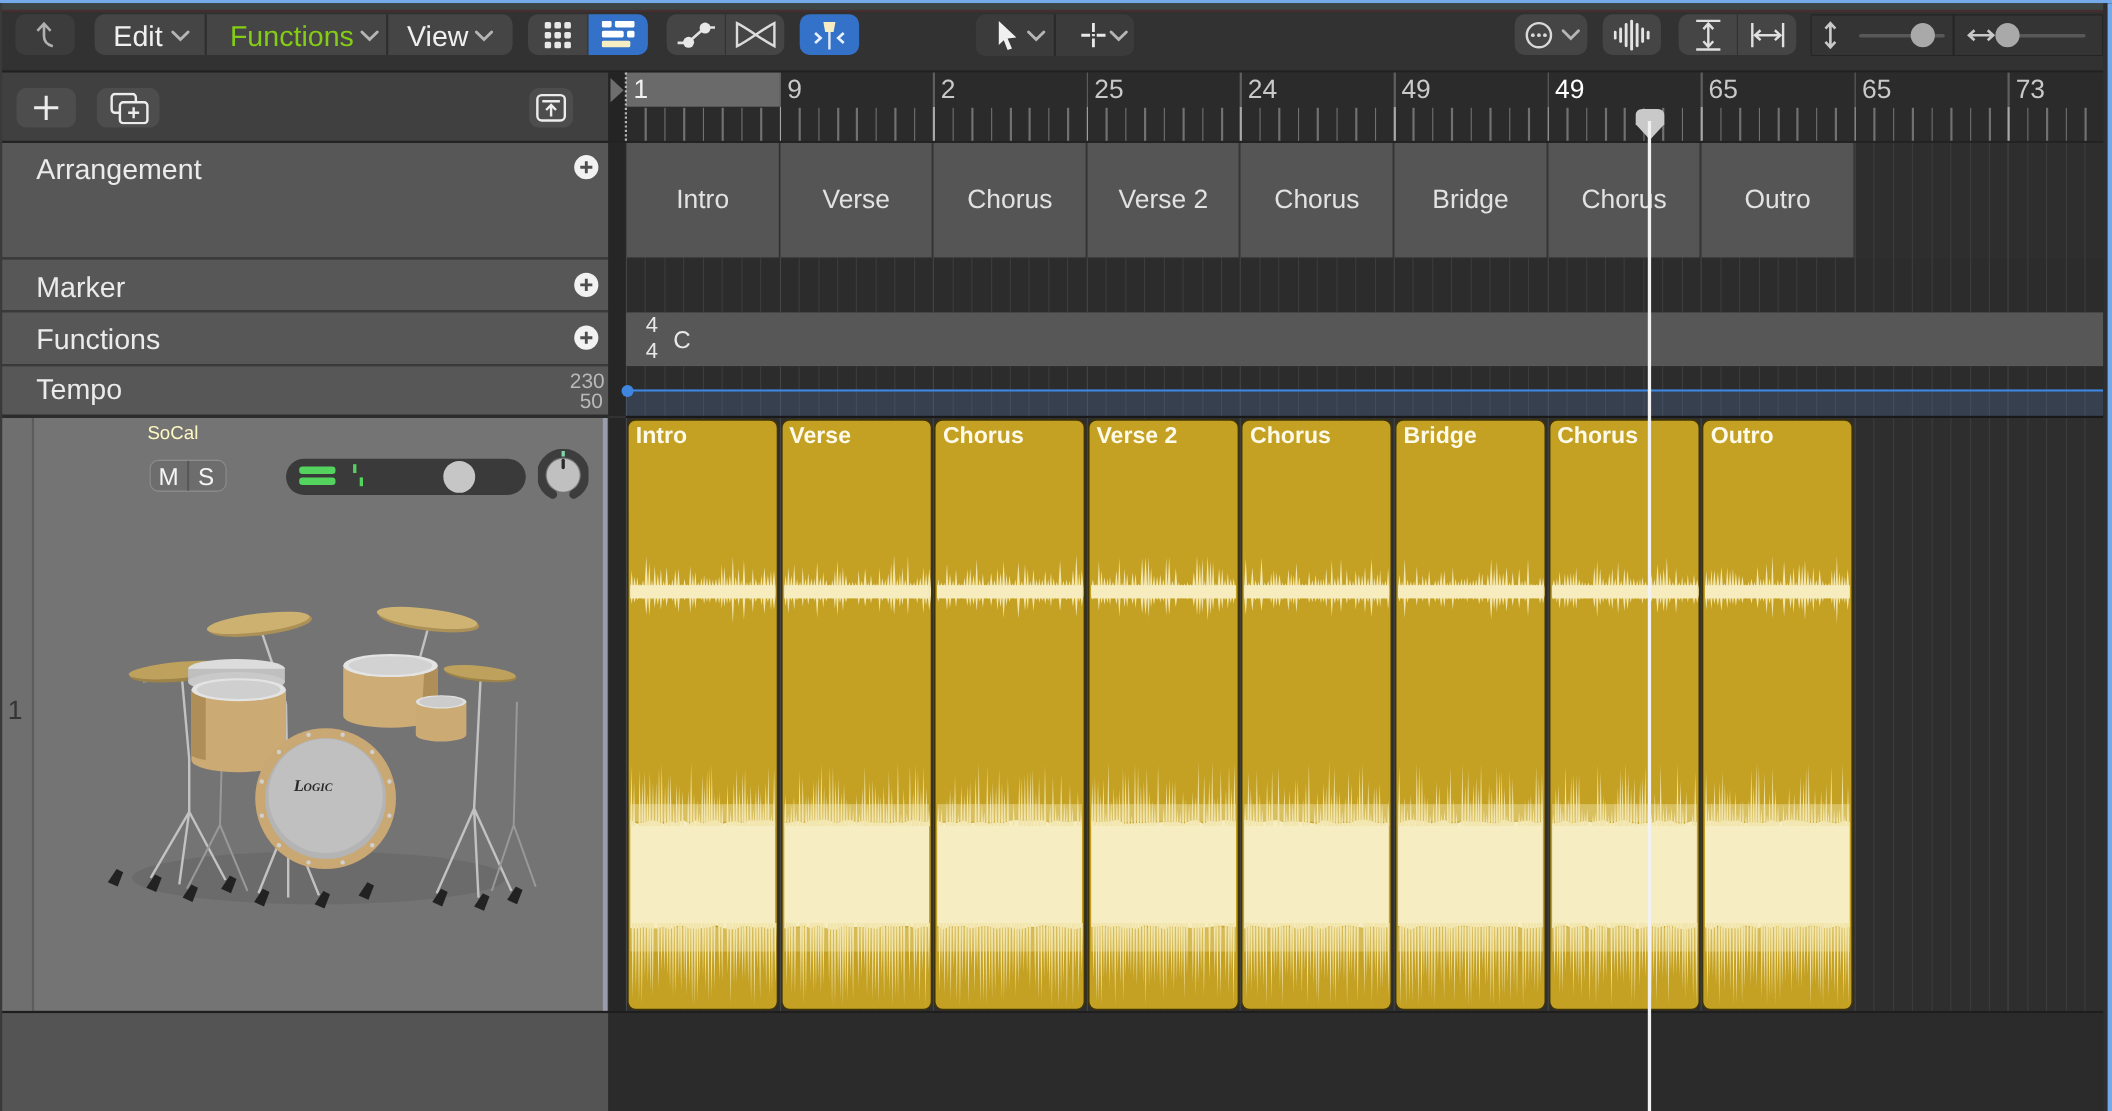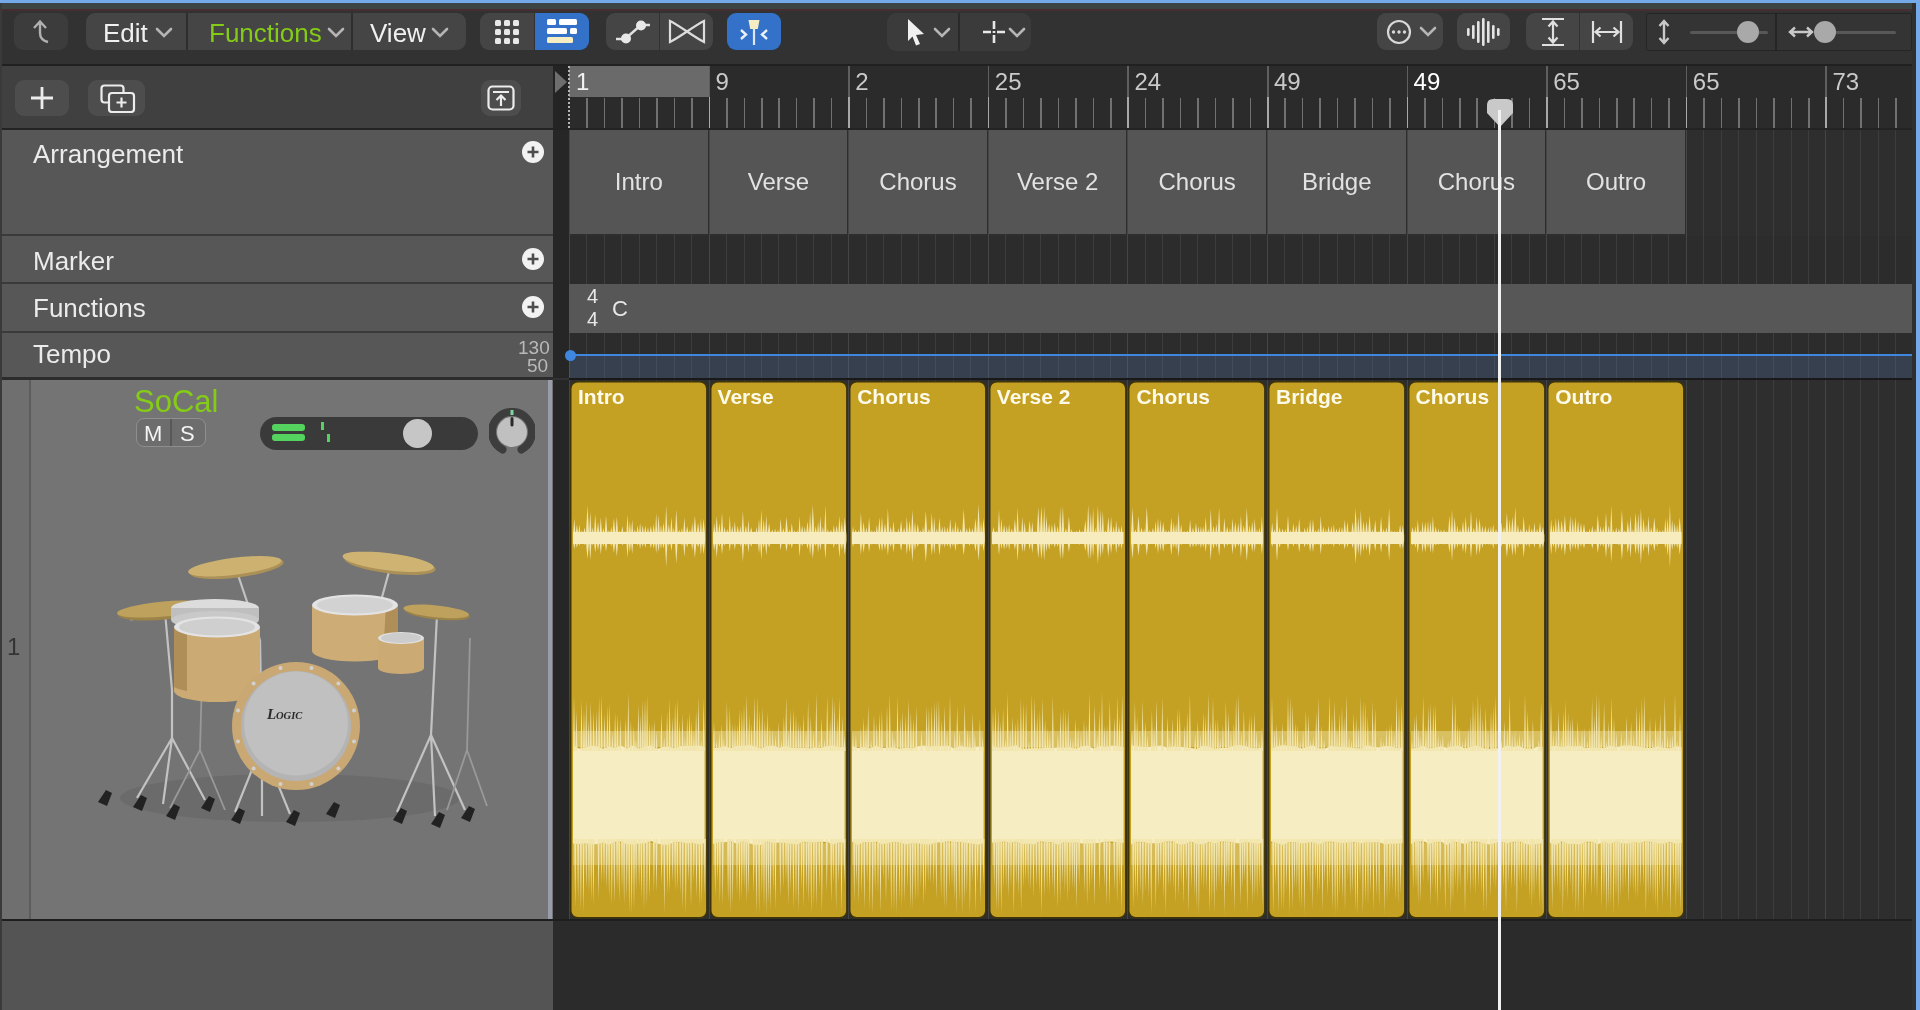--- a/index.html
+++ b/index.html
@@ -27,21 +27,21 @@
     <div class="abs" style="left:0;top:380px;width:29px;height:539px;background:#6f6f6f"></div>
     <div class="abs" style="left:29px;top:380px;width:2px;height:539px;background:#5c5c5c"></div>
     <div class="abs" style="left:548px;top:380px;width:4px;height:539px;background:#999dab"></div>
     <div class="abs" style="left:0;top:919px;width:1920px;height:2px;background:#1e1e1e"></div>
     <div class="abs" style="left:0;top:921px;width:553px;height:89px;background:#545454"></div>
     <div class="abs" style="left:0;top:3px;width:2px;height:1007px;background:#3a3a3a"></div>
     <div class="lbl" style="left:33px;top:139px;font-size:26px">Arrangement</div>
     <div class="lbl" style="left:33px;top:246px;font-size:26px">Marker</div>
     <div class="lbl" style="left:33px;top:293px;font-size:26px">Functions</div>
     <div class="lbl" style="left:33px;top:339px;font-size:26px">Tempo</div>
-    <div class="lbl" style="left:518px;top:337px;font-size:19px;color:#b9b9b9">130</div>
+    <div class="lbl" style="left:518px;top:337px;font-size:19px;color:#b9b9b9">230</div>
     <div class="lbl" style="left:527px;top:355px;font-size:19px;color:#b9b9b9">50</div>
     <div class="lbl" style="left:7px;top:633px;font-size:24px;color:#343434">1</div>
     <svg class="abs" style="left:521.0px;top:140.0px" width="24" height="24">
       <circle cx="12" cy="12" r="11" fill="#f2f2f2"></circle>
       <path d="M6.5 12 H17.5 M12 6.5 V17.5" stroke="#4d4d4d" stroke-width="2.6"></path>
     </svg>
     <svg class="abs" style="left:521.0px;top:247.0px" width="24" height="24">
       <circle cx="12" cy="12" r="11" fill="#f2f2f2"></circle>
       <path d="M6.5 12 H17.5 M12 6.5 V17.5" stroke="#4d4d4d" stroke-width="2.6"></path>
     </svg>
@@ -591,21 +591,21 @@
     <svg class="abs" style="left:100px;top:84px" width="36" height="29">
       <rect x="1.5" y="1.5" width="22" height="17" rx="3" fill="none" stroke="#ececec" stroke-width="2.2"></rect>
       <rect x="9" y="9" width="25" height="19" rx="3" fill="#4d4d4d" stroke="#ececec" stroke-width="2.2"></rect>
       <path d="M21.5 13.5 V23.5 M16.5 18.5 H26.5" stroke="#ececec" stroke-width="2.2"></path>
     </svg>
     <div class="abs" style="left:481px;top:80px;width:40px;height:36px;background:#4d4d4d;border-radius:9px"></div>
     <svg class="abs" style="left:487px;top:85px" width="28" height="26">
       <rect x="1.5" y="1.5" width="25" height="23" rx="4" fill="none" stroke="#ececec" stroke-width="2.2"></rect>
       <path d="M6 7 H22 M14 21 V11 M9.5 15 L14 10.5 L18.5 15" stroke="#ececec" stroke-width="2.2" fill="none"></path>
     </svg>
-    <div class="lbl" style="left:134px;top:384px;font-size:31px;color:#84cc16">SoCal</div>
+    <div class="lbl" style="left:134px;top:384px;font-size:17px;color:#fef9c3">SoCal</div>
     <div class="abs" style="left:136px;top:418px;width:70px;height:29px;background:#6d6d6d;border:1.5px solid #8e8e8e;border-radius:8px"></div>
     <div class="abs" style="left:170px;top:419px;width:1.5px;height:27px;background:#585858"></div>
     <div class="lbl" style="left:144px;top:421px;font-size:22px;color:#f4f4f4">M</div>
     <div class="lbl" style="left:180px;top:421px;font-size:22px;color:#f4f4f4">S</div>
     <div class="abs" style="left:260px;top:417px;width:218px;height:33px;background:#3a3a3a;border-radius:17px"></div>
     <div class="abs" style="left:272px;top:424px;width:33px;height:7px;border-radius:3px;background:#55d35f"></div>
     <div class="abs" style="left:272px;top:434px;width:33px;height:7px;border-radius:3px;background:#55d35f"></div>
     <div class="abs" style="left:321px;top:422px;width:2.5px;height:8px;background:#55d35f"></div>
     <div class="abs" style="left:327px;top:434px;width:2.5px;height:8px;background:#55d35f"></div>
     <div class="abs" style="left:403px;top:419px;width:29px;height:29px;border-radius:50%;background:#c6c6c6"></div>

